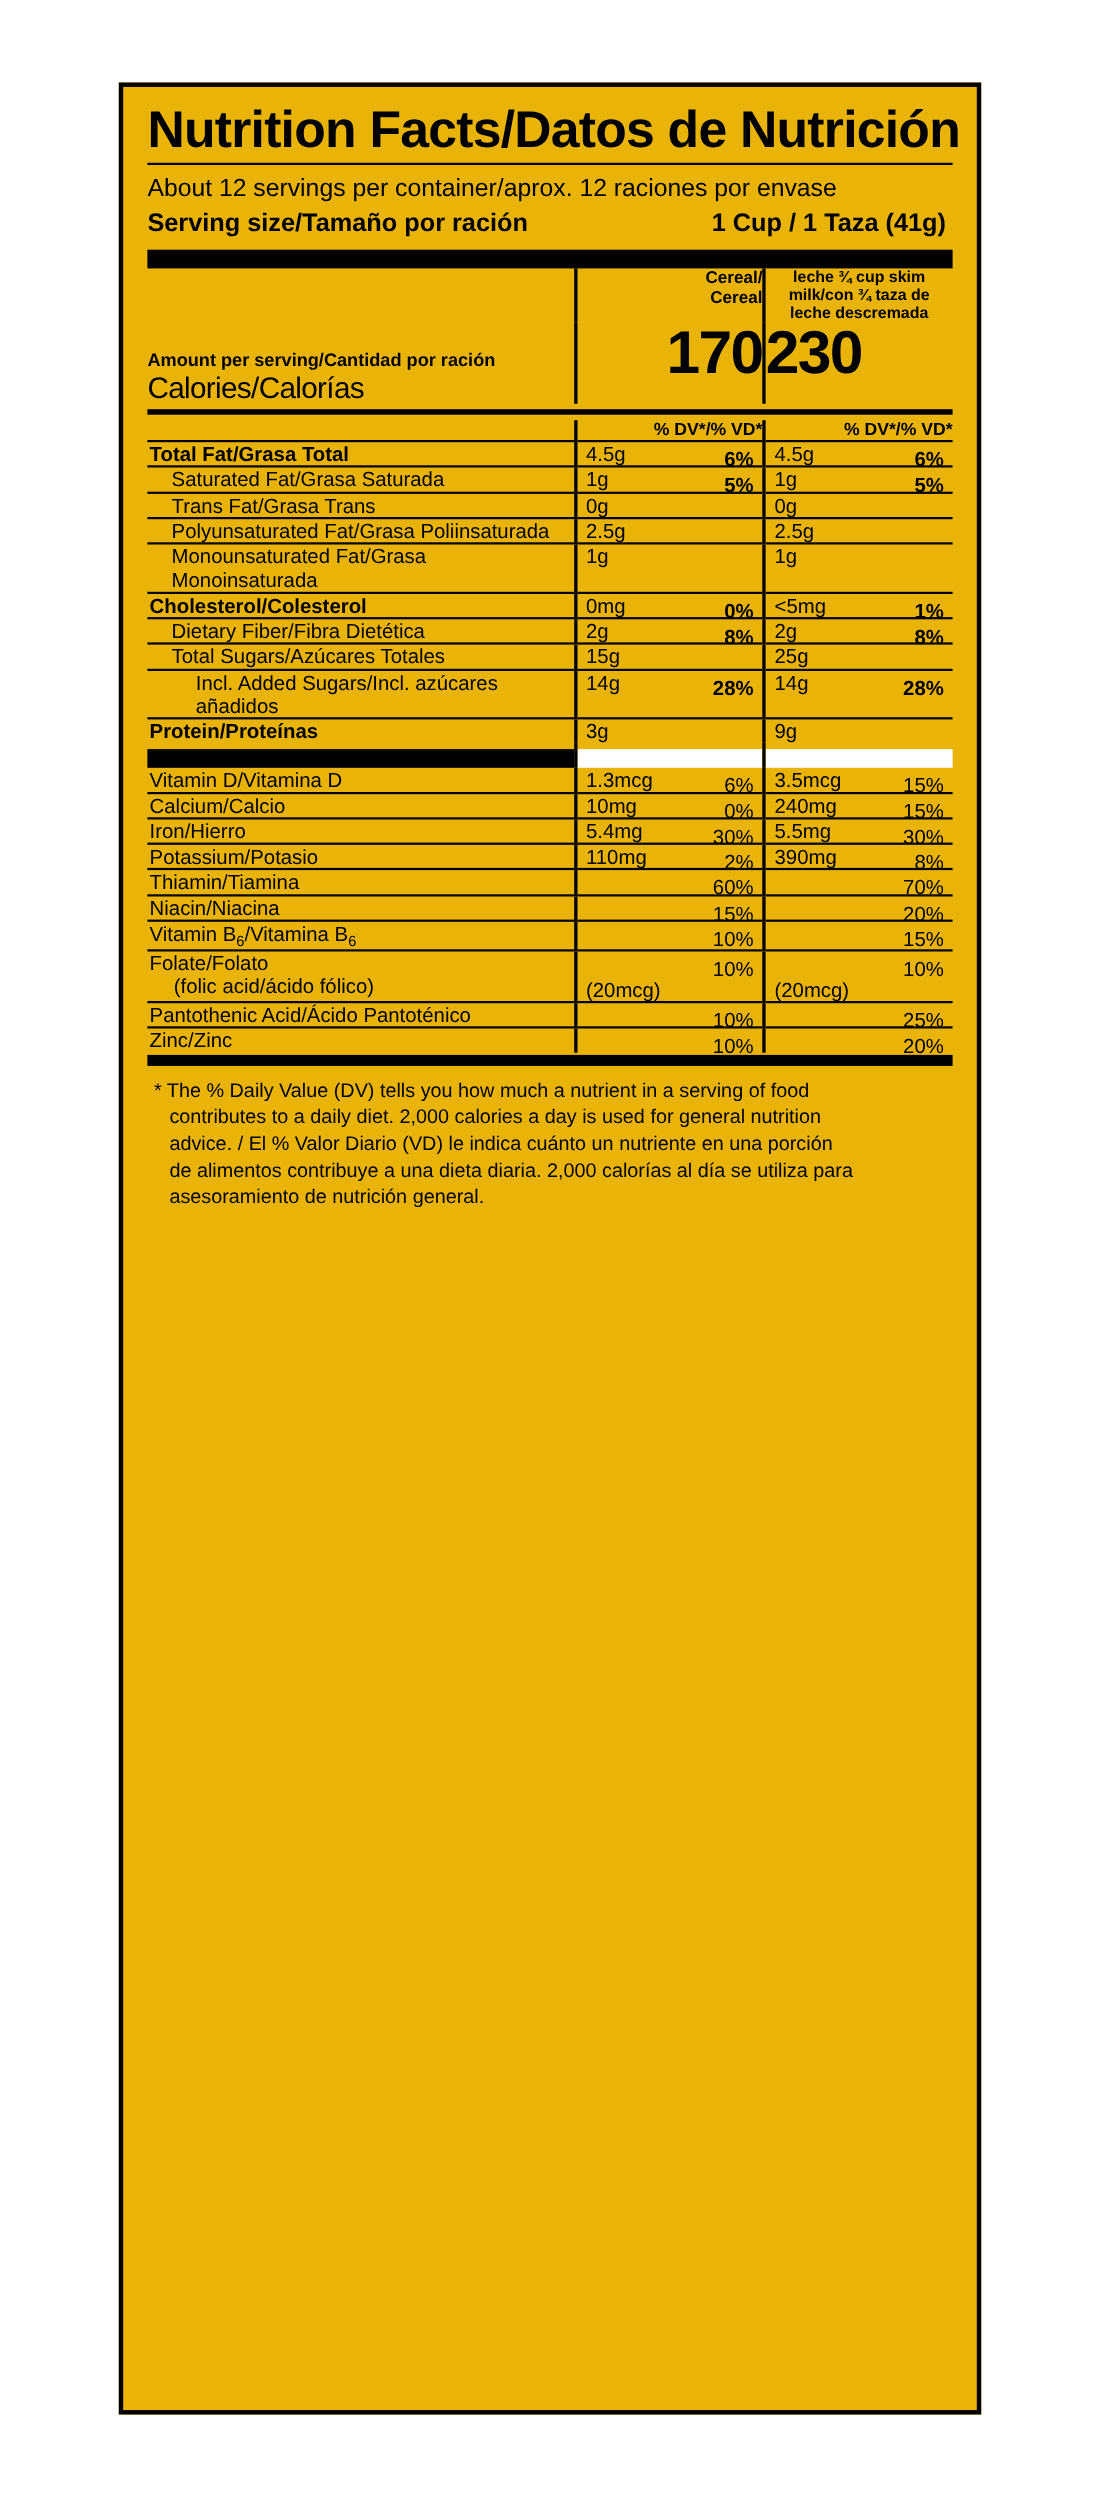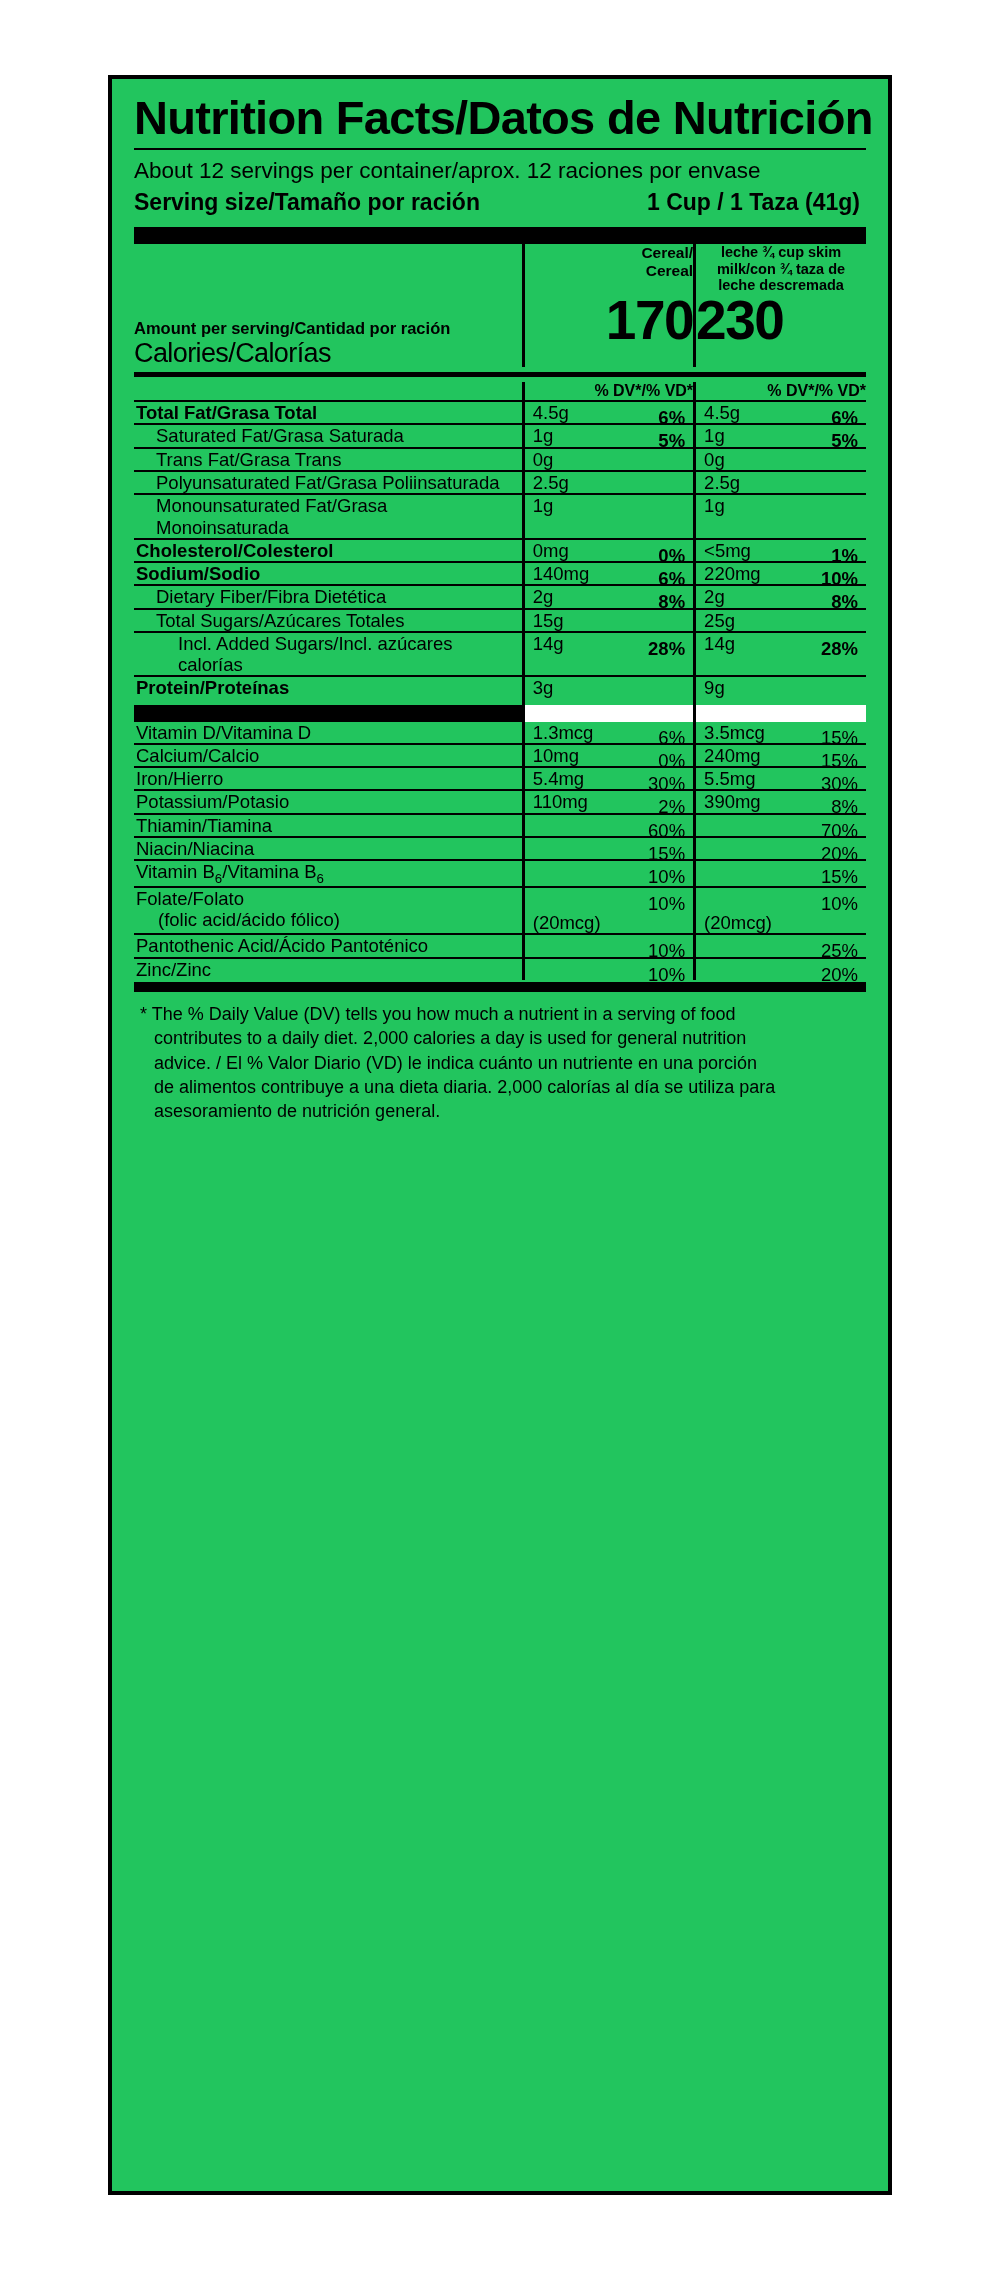--- a/index.html
+++ b/index.html
@@ -14,21 +14,21 @@
     color: #000000;
     position: relative;
   }
   .panel {
     position: absolute;
     left: 108px;
     top: 75px;
     width: 784px;
     height: 2120px;
     border: 4px solid #000;
-    background: #22c55e;
+    background: #eab308;
     box-sizing: border-box;
     padding: 14px 22px 10px 22px;
   }
   .title {
     font-size: 47px;
     font-weight: bold;
     letter-spacing: -0.7px;
     line-height: 1.05;
     white-space: nowrap;
   }
@@ -315,31 +315,20 @@
       <td class="val vline">
         <span class="amt">0mg</span>
         <span class="dv">0%</span>
       </td>
       <td class="val vline">
         <span class="amt">&lt;5mg</span>
         <span class="dv">1%</span>
       </td>
     </tr>
 
-    <tr class="nrow">
-      <td class="nm b">Sodium/Sodio</td>
-      <td class="val vline">
-        <span class="amt">140mg</span>
-        <span class="dv">6%</span>
-      </td>
-      <td class="val vline">
-        <span class="amt">220mg</span>
-        <span class="dv">10%</span>
-      </td>
-    </tr>
 
 
     <tr class="nrow">
       <td class="nm ind1">Dietary Fiber/Fibra Dietética</td>
       <td class="val vline">
         <span class="amt">2g</span>
         <span class="dv">8%</span>
       </td>
       <td class="val vline">
         <span class="amt">2g</span>
@@ -353,21 +342,21 @@
         <span class="amt">15g</span>
         <span class="dv"></span>
       </td>
       <td class="val vline">
         <span class="amt">25g</span>
         <span class="dv"></span>
       </td>
     </tr>
 
     <tr class="nrow">
-      <td class="nm ind2 small">Incl. Added Sugars/Incl. azúcares calorías</td>
+      <td class="nm ind2 small">Incl. Added Sugars/Incl. azúcares añadidos</td>
       <td class="val vline">
         <span class="amt">14g</span>
         <span class="dv">28%</span>
       </td>
       <td class="val vline">
         <span class="amt">14g</span>
         <span class="dv">28%</span>
       </td>
     </tr>
 

